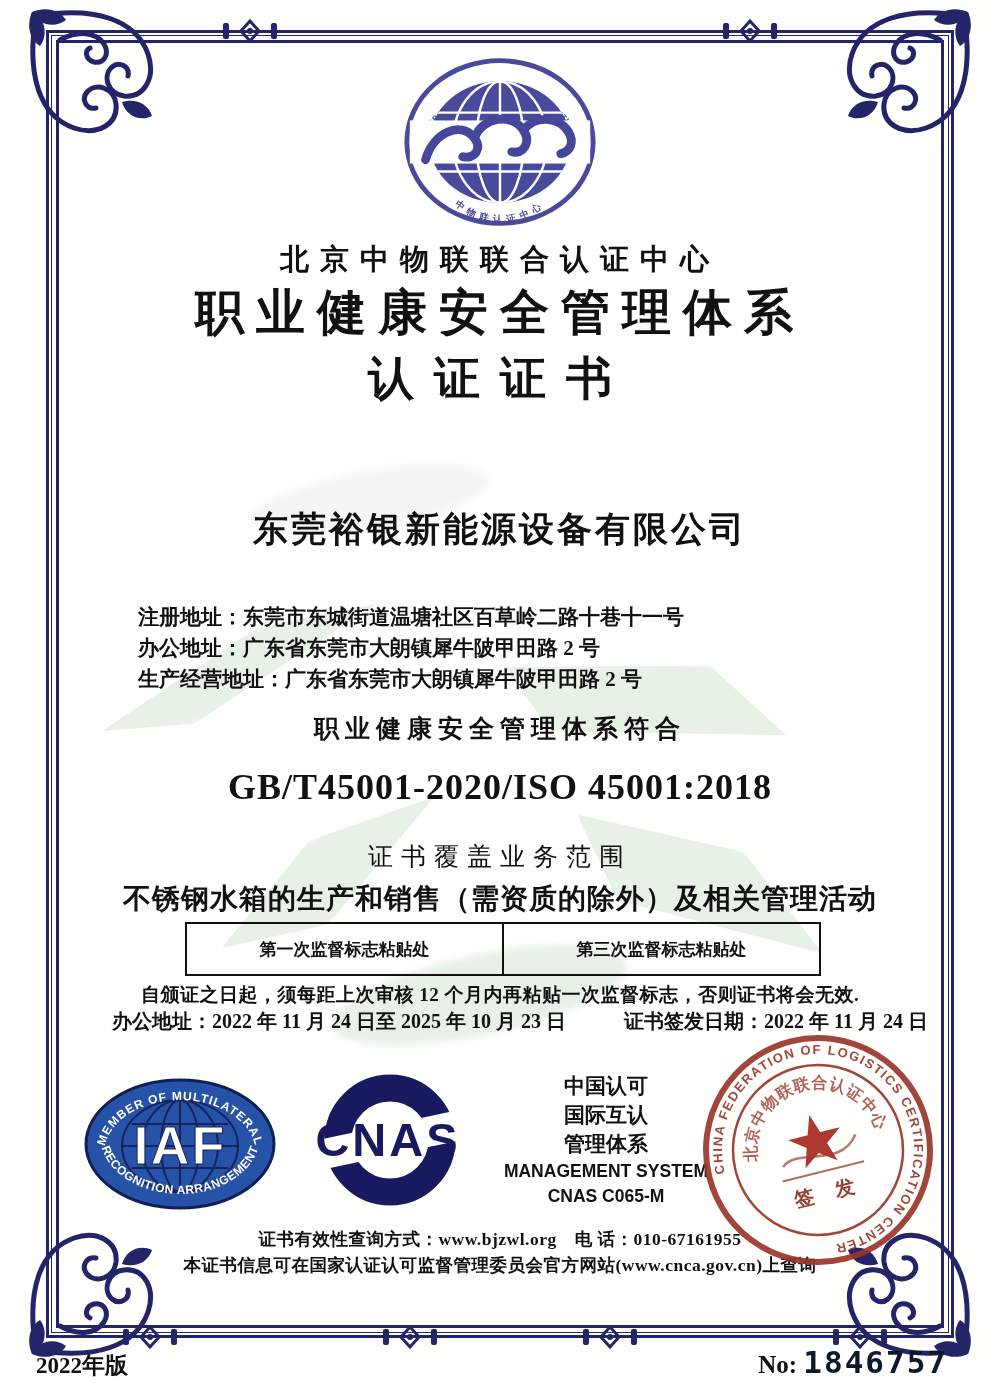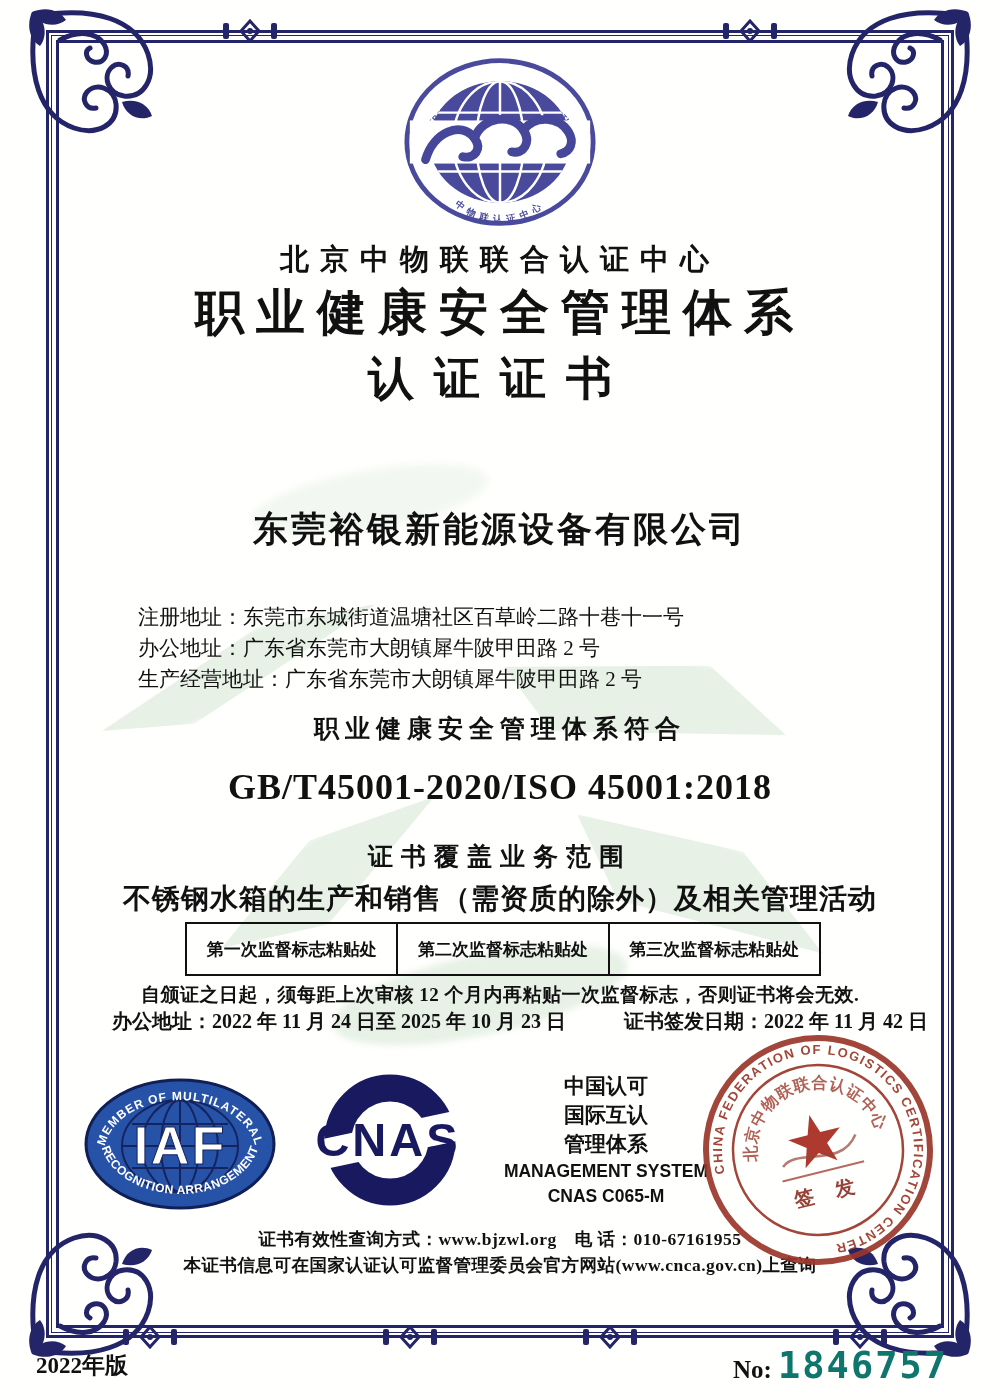--- a/index.html
+++ b/index.html
@@ -30,40 +30,40 @@
   .abs{position:absolute;left:70px;right:70px;text-align:center;z-index:10;}
   .emblem{position:absolute;left:402px;top:56px;width:196px;height:172px;z-index:10;}
   .org-name{top:240px;font-size:29px;font-weight:600;letter-spacing:11px;}
   .title1{top:280px;font-size:49px;font-weight:800;letter-spacing:12px;}
   .title2{top:348px;font-size:46px;font-weight:800;letter-spacing:20px;}
   .reg{top:434px;font-size:24px;font-weight:700;letter-spacing:2px;}
   .reg .num{font-family:"DejaVu Sans",sans-serif;font-size:26px;letter-spacing:1px;}
   .company{top:506px;font-size:35px;font-weight:800;letter-spacing:3px;}
   .credit{top:572px;font-size:22px;font-weight:700;}
   .credit .num{font-family:"DejaVu Sans",sans-serif;font-size:22px;}
-  .addresses{top:602px;left:138px;right:60px;text-align:left;font-size:21px;font-weight:400;line-height:31px;z-index:10;position:absolute;}
+  .addresses{top:602px;left:138px;right:60px;text-align:left;font-size:21px;font-weight:700;line-height:31px;z-index:10;position:absolute;}
   .conformity{top:712px;font-size:25px;font-weight:700;letter-spacing:6px;}
   .standard{top:766px;font-size:36px;font-weight:800;letter-spacing:1px;}
-  .scope-title{top:840px;font-size:25px;font-weight:700;letter-spacing:8px;}
+  .scope-title{top:840px;font-size:25px;font-weight:400;letter-spacing:8px;}
   .scope-text{top:880px;font-size:28px;font-weight:700;letter-spacing:1px;}
   .sup-table{position:absolute;top:922px;left:185px;width:632px;height:50px;display:flex;border:2px solid #111;z-index:10;background:transparent;}
   .sup-cell{flex:1;display:flex;align-items:center;justify-content:center;font-size:17px;font-weight:700;border-right:2px solid #111;font-family:Liberation Mono, monospace;}
   .sup-cell:last-child{border-right:none;}
   .note{top:982px;font-size:19px;font-weight:700;letter-spacing:.5px;}
   .dates{position:absolute;top:1008px;left:112px;right:72px;display:flex;justify-content:space-between;font-size:20px;font-weight:700;z-index:10;}
   .iaf{position:absolute;left:84px;top:1078px;width:192px;height:132px;z-index:10;}
   .cnas{position:absolute;left:296px;top:1074px;width:186px;height:136px;z-index:10;}
   .accr{position:absolute;left:486px;top:1072px;width:240px;text-align:center;z-index:10;}
   .accr .cjk{font-size:21px;font-weight:600;line-height:29px;}
   .accr .lat{font-family:Liberation Sans, sans-serif;font-size:17.5px;font-weight:700;line-height:25px;}
   .seal{position:absolute;left:698px;top:1030px;width:240px;height:240px;z-index:12;transform:rotate(-14deg);opacity:.92;}
   .footer{top:1226px;font-size:17.5px;font-weight:700;line-height:1.5;letter-spacing:.5px;}
   .edition{position:absolute;left:36px;top:1350px;font-size:23px;font-weight:600;z-index:10;}
   .serial{position:absolute;right:52px;top:1344px;z-index:10;font-size:25px;font-weight:600;}
-  .serial .num{font-family:"DejaVu Sans Mono",monospace;font-size:37px;font-weight:700;color:#0f766e;letter-spacing:2px;}
+  .serial .num{font-family:"DejaVu Sans Mono",monospace;font-size:31px;font-weight:700;color:#0f172a;letter-spacing:2px;}
   svg text{font-family:"Liberation Sans",sans-serif;}
 </style>
 </head>
 <body>
 
 <div class="page">
 
   <div class="wm wm1"></div>
   <div class="wm wm2"></div>
   <div class="wm wm3"></div>
@@ -198,27 +198,26 @@
     <div><span>生产经营地址：</span><span>广东省东莞市大朗镇犀牛陂甲田路 2 号</span></div>
   </div>
 
   <div class="abs conformity">职业健康安全管理体系符合</div>
   <div class="abs standard">GB/T45001-2020/ISO 45001:2018</div>
   <div class="abs scope-title">证书覆盖业务范围</div>
   <div class="abs scope-text">不锈钢水箱的生产和销售（需资质的除外）及相关管理活动</div>
 
   <div class="sup-table">
     <div class="sup-cell">第一次监督标志粘贴处</div>
-    <div class="sup-cell">第二次监督标志粘贴处</div>
     <div class="sup-cell">第三次监督标志粘贴处</div>
   </div>
   <div class="abs note">自颁证之日起，须每距上次审核 12 个月内再粘贴一次监督标志，否则证书将会无效.</div>
   <div class="dates">
     <span><span>办公地址：</span><span>2022 年 11 月 24 日至 2025 年 10 月 23 日</span></span>
-    <span><span>证书签发日期：</span><span>2022 年 11 月 42 日</span></span>
+    <span><span>证书签发日期：</span><span>2022 年 11 月 24 日</span></span>
   </div>
 
   <svg class="iaf" viewBox="0 0 192 132">
     <defs>
       <path id="iafTop" d="M 20,76 A 76,54 0 0 1 172,76"></path>
       <path id="iafBot" d="M 16,58 A 80,58 0 0 0 176,58"></path>
     </defs>
     <ellipse cx="96" cy="66" rx="94" ry="64" fill="#2652a8" stroke="#101f56" stroke-width="3"></ellipse>
     <g stroke="#15245e" fill="none" stroke-width="2">
       <ellipse cx="96" cy="68" rx="58" ry="46"></ellipse>

